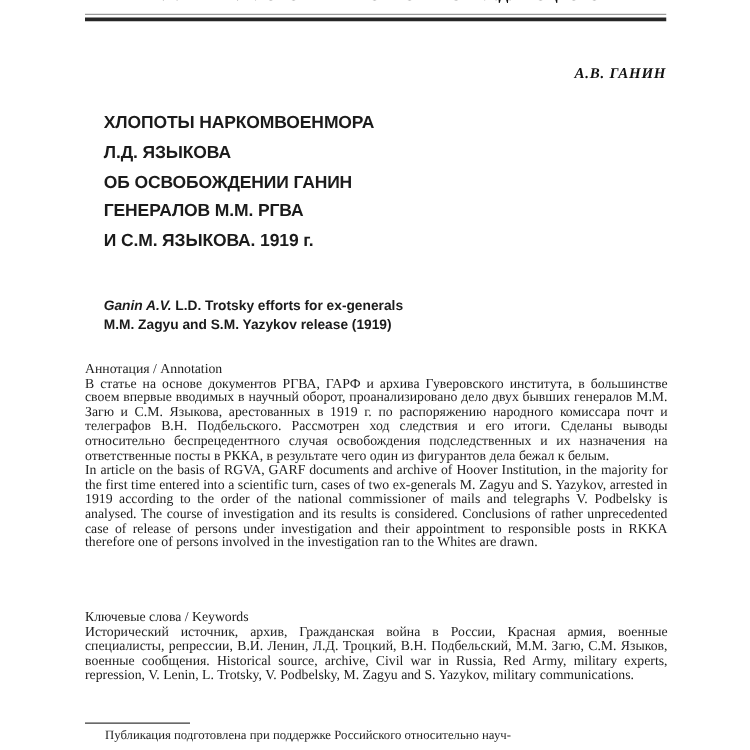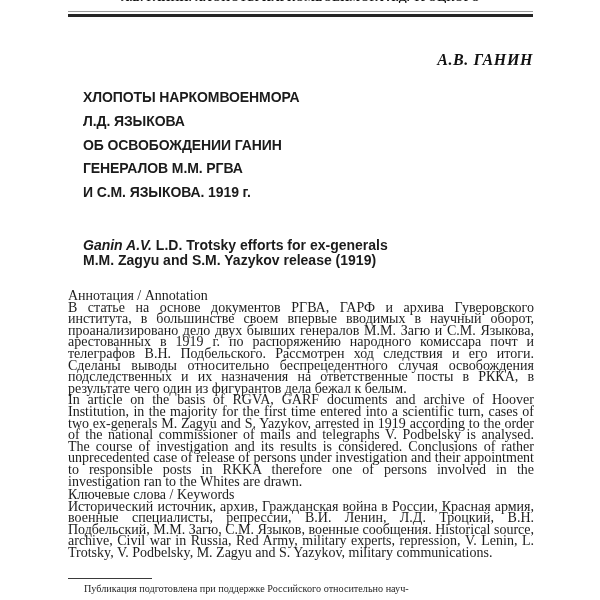--- a/index.html
+++ b/index.html
@@ -63,21 +63,21 @@
   }
 
   
   .author {
     position: absolute;
     right: 67px;
     top: 51px;
     font-family: "Liberation Serif", "DejaVu Serif", serif;
     font-style: italic;
     font-weight: bold;
-    font-size: 16px;
+    font-size: 12px;
     letter-spacing: 0.6px;
     color: #121212;
     white-space: nowrap;
   }
 
   
   .title {
     position: absolute;
     left: 83px;
     top: 86px;
@@ -92,34 +92,34 @@
   .title-line { display: block; white-space: nowrap; }
 
   
   .subtitle {
     position: absolute;
     left: 83px;
     top: 238px;
     width: 450px;
     font-family: "Liberation Sans", "DejaVu Sans", sans-serif;
     font-weight: bold;
-    font-size: 14px;
+    font-size: 11px;
     line-height: 15.2px;
     color: #1b1b1b;
   }
   .subtitle .it { font-style: italic; }
   .subtitle-line { display: block; white-space: nowrap; }
 
   
   .block {
     position: absolute;
     left: 68px;
     width: 466px;
     font-family: "Liberation Serif", "DejaVu Serif", serif;
-    font-size: 14px;
+    font-size: 11px;
     line-height: 11.6px;
     color: #1d1d1d;
   }
   .block .label {
     display: block;
     text-align: left;
     margin-bottom: 0px;
   }
   .block .para {
     display: block;

